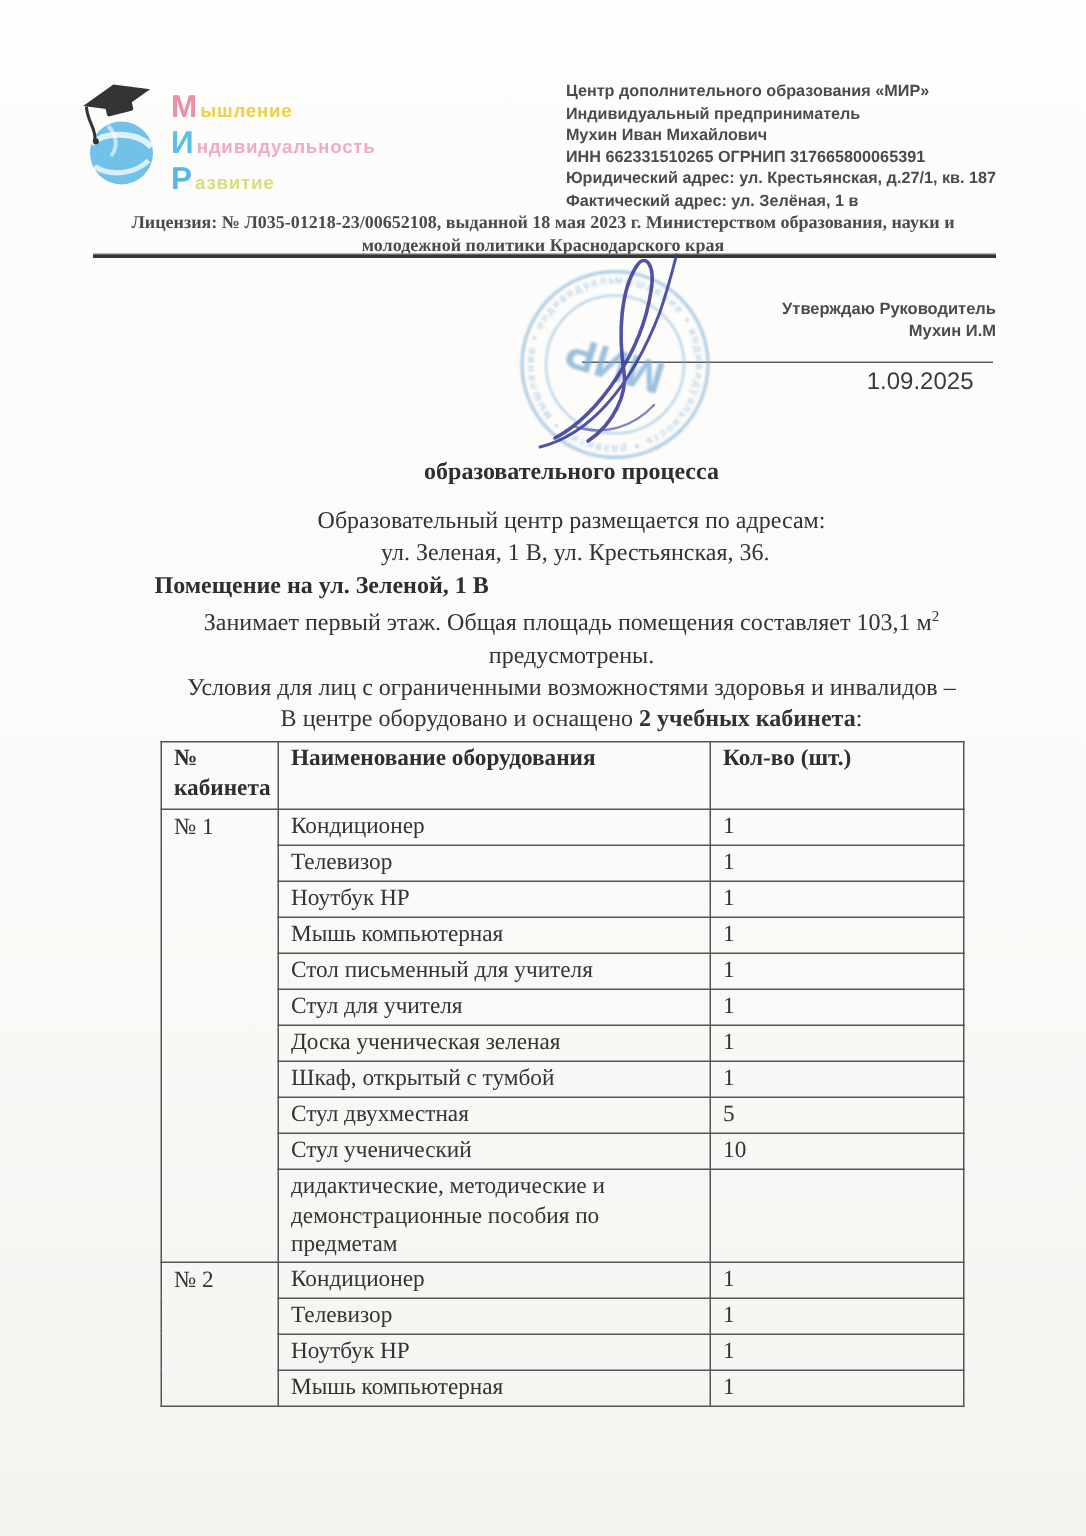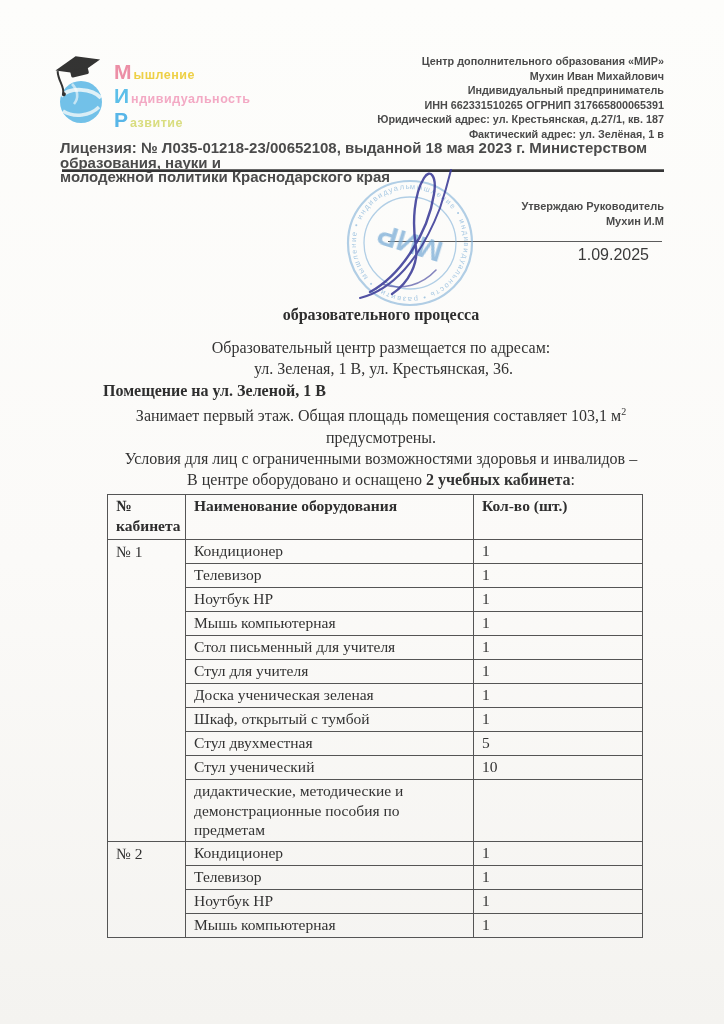--- a/index.html
+++ b/index.html
@@ -12,28 +12,28 @@
     color:#333;
   }
   
   .logo{position:absolute; left:54px; top:54px; width:200px; height:80px;}
   .logo-globe{position:absolute; left:0; top:0;}
   .logo-words{position:absolute; left:60px; top:6px; font-family:"Liberation Sans","DejaVu Sans",sans-serif;}
   .logo-line{display:flex; align-items:baseline; height:24px;}
   .logo-initial{font-size:21px; font-weight:bold; margin-right:2px;}
   .logo-rest{font-size:12.5px; font-weight:bold; letter-spacing:.5px;}
   .org-block{
-    position:absolute; right:60px; top:54px; text-align:right;
+    position:absolute; right:60px; top:54px; text-align:left;
     font-family:"Liberation Sans","DejaVu Sans",sans-serif;
     font-size:10.8px; font-weight:700; line-height:14.6px; color:#4b4b4b;
   }
   .license{
-    position:absolute; left:60px; right:60px; top:141px; 
-    font-family:Liberation Sans, sans-serif;
-    font-size:15px; font-weight:700; line-height:14.5px; color:#4b4b4b;
+    position:absolute; left:60px; right:60px; top:141px; text-align:center;
+    font-family:Liberation Serif, serif;
+    font-size:12px; font-weight:700; line-height:14.5px; color:#4b4b4b;
   }
   .sep-rule{position:absolute; left:62px; right:60px; top:169px; height:0;
     border-top:1px solid #6a6a6a; border-bottom:2px solid #353535;}
   
   .approval{
     position:absolute; right:60px; top:199px; text-align:right;
     font-family:"Liberation Sans","DejaVu Sans",sans-serif;
     font-size:11px; font-weight:700; line-height:15px; color:#4b4b4b;
   }
   .sign-line{position:absolute; left:388px; top:241px; width:274px; border-top:1.6px solid #5c5c5c;}
@@ -100,22 +100,22 @@
       </div>
       <div class="logo-line">
         <span class="logo-initial" style="color: rgb(88, 182, 232);">Р</span>
         <span class="logo-rest" style="color: rgb(217, 221, 127);">азвитие</span>
       </div>
     </div>
   </div>
 
   <div class="org-block">
     <div>Центр дополнительного образования «МИР»</div>
+    <div>Индивидуальный предприниматель</div>
     <div>Мухин Иван Михайлович</div>
-    <div>Индивидуальный предприниматель</div>
     <div>ИНН 662331510265 ОГРНИП 317665800065391</div>
     <div>Юридический адрес: ул. Крестьянская, д.27/1, кв. 187</div>
     <div>Фактический адрес: ул. Зелёная, 1 в</div>
   </div>
 
   <div class="license">
     <div>Лицензия: № Л035-01218-23/00652108, выданной 18 мая 2023 г. Министерством образования, науки и</div>
     <div>молодежной политики Краснодарского края</div>
   </div>
 

